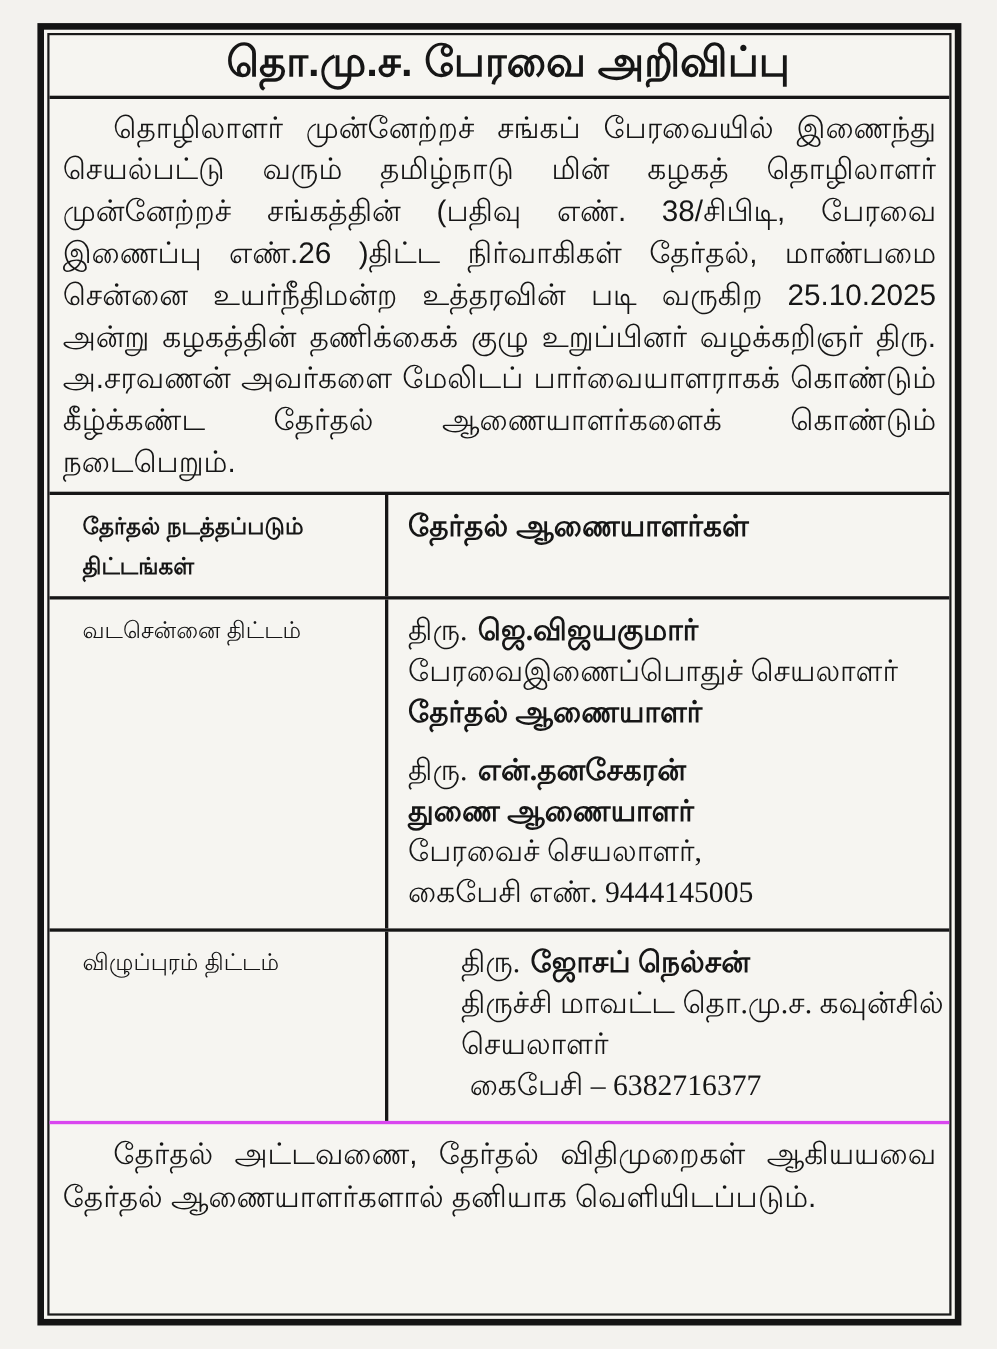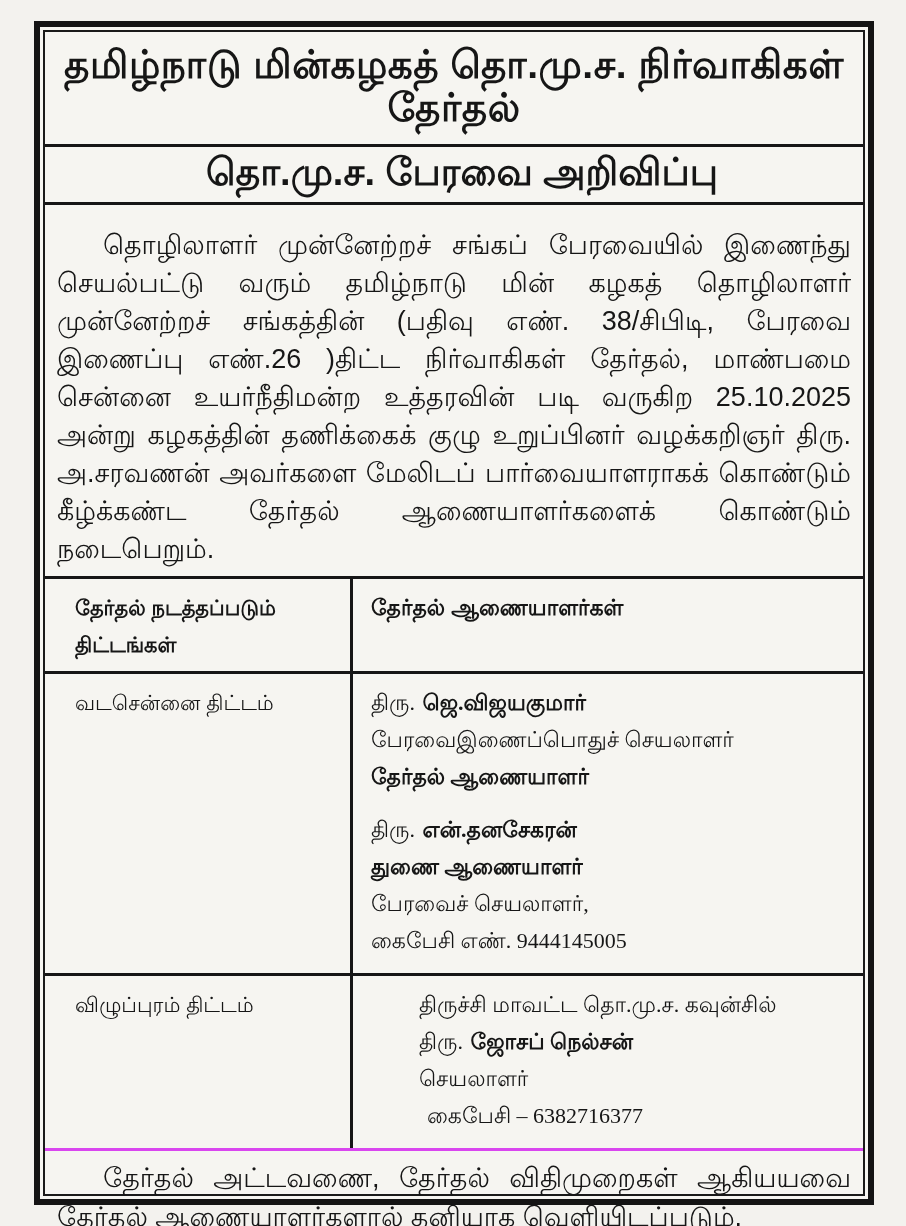--- a/index.html
+++ b/index.html
@@ -45,40 +45,40 @@
     font-size: 38px;
     font-weight: 700;
     text-align: center;
     padding: 5px 6px 8px 22px;
     line-height: 1.1;
   }
   .intro {
     font-size: 27px;
     line-height: 38px;
     text-align: justify;
-    padding: 21px 12px 8px 12px;
+    padding: 7px 12px 8px 12px;
     text-indent: 46px;
   }
 
   .etable { display: flex; flex-direction: column; }
   .etable-row { display: flex; border-bottom: 3px solid #161616; }
   .etable-row:last-child { border-bottom: 3px solid #d946ef; gap: 48px; }
   .col-scheme {
     width: 308px;
     min-width: 308px;
     border-right: 3px solid #161616;
     box-sizing: border-box;
     padding: 10px 8px 8px 30px;
     font-size: 21px;
     line-height: 37px;
   }
   .col-comm {
     flex: 1;
     padding: 10px 0 10px 18px;
-    font-size: 22px;
+    font-size: 27px;
     line-height: 37px;
     box-sizing: border-box;
     border-radius: 17px;
   }
   .th { font-weight: 700; }
   .contact-block { margin-bottom: 16px; }
   .contact-block:last-child { margin-bottom: 4px; }
   .line { display: block; font-family: Liberation Serif, serif; }
   .prefix { margin-right: 0.35em; }
   .bold { font-weight: 700; }
@@ -91,21 +91,20 @@
     padding: 8px 12px 10px 12px;
     text-indent: 46px;
   }
 </style>
 </head>
 <body>
 
 <div class="doc-outer">
   <div class="doc-inner">
 
-    <div class="section title-main">தமிழ்நாடு மின்கழகத் தொ.மு.ச. நிர்வாகிகள் தேர்தல்</div>
 
     <div class="section title-sub">தொ.மு.ச. பேரவை அறிவிப்பு</div>
 
     <div class="section intro">தொழிலாளர் முன்னேற்றச் சங்கப் பேரவையில் இணைந்து செயல்பட்டு வரும் தமிழ்நாடு மின் கழகத் தொழிலாளர் முன்னேற்றச் சங்கத்தின் (பதிவு எண். 38/சிபிடி, பேரவை இணைப்பு எண்.26 )திட்ட நிர்வாகிகள் தேர்தல், மாண்பமை சென்னை உயர்நீதிமன்ற உத்தரவின் படி வருகிற 25.10.2025 அன்று கழகத்தின் தணிக்கைக் குழு உறுப்பினர் வழக்கறிஞர் திரு. அ.சரவணன் அவர்களை மேலிடப் பார்வையாளராகக் கொண்டும் கீழ்க்கண்ட தேர்தல் ஆணையாளர்களைக் கொண்டும் நடைபெறும்.</div>
 
     <div class="etable">
 
       <div class="etable-row">
         <div class="col-scheme th">தேர்தல் நடத்தப்படும் திட்டங்கள்</div>
         <div class="col-comm th">தேர்தல் ஆணையாளர்கள்</div>
@@ -125,22 +124,22 @@
             <span class="line">பேரவைச் செயலாளர்,</span>
             <span class="line">கைபேசி எண். 9444145005</span>
           </div>
         </div>
       </div>
 
       <div class="etable-row">
         <div class="col-scheme">விழுப்புரம் திட்டம்</div>
         <div class="col-comm">
           <div class="contact-block">
+            <span class="line"><span class="prefix">திரு.</span><span class="bold">ஜோசப் நெல்சன்</span></span>
             <span class="line">திருச்சி மாவட்ட தொ.மு.ச. கவுன்சில்</span>
-            <span class="line"><span class="prefix">திரு.</span><span class="bold">ஜோசப் நெல்சன்</span></span>
             <span class="line">செயலாளர்</span>
             <span class="line phone-indent">கைபேசி – 6382716377</span>
           </div>
         </div>
       </div>
 
     </div>
 
     <div class="section closing">தேர்தல் அட்டவணை, தேர்தல் விதிமுறைகள் ஆகியயவை தேர்தல் ஆணையாளர்களால் தனியாக வெளியிடப்படும்.</div>
 

